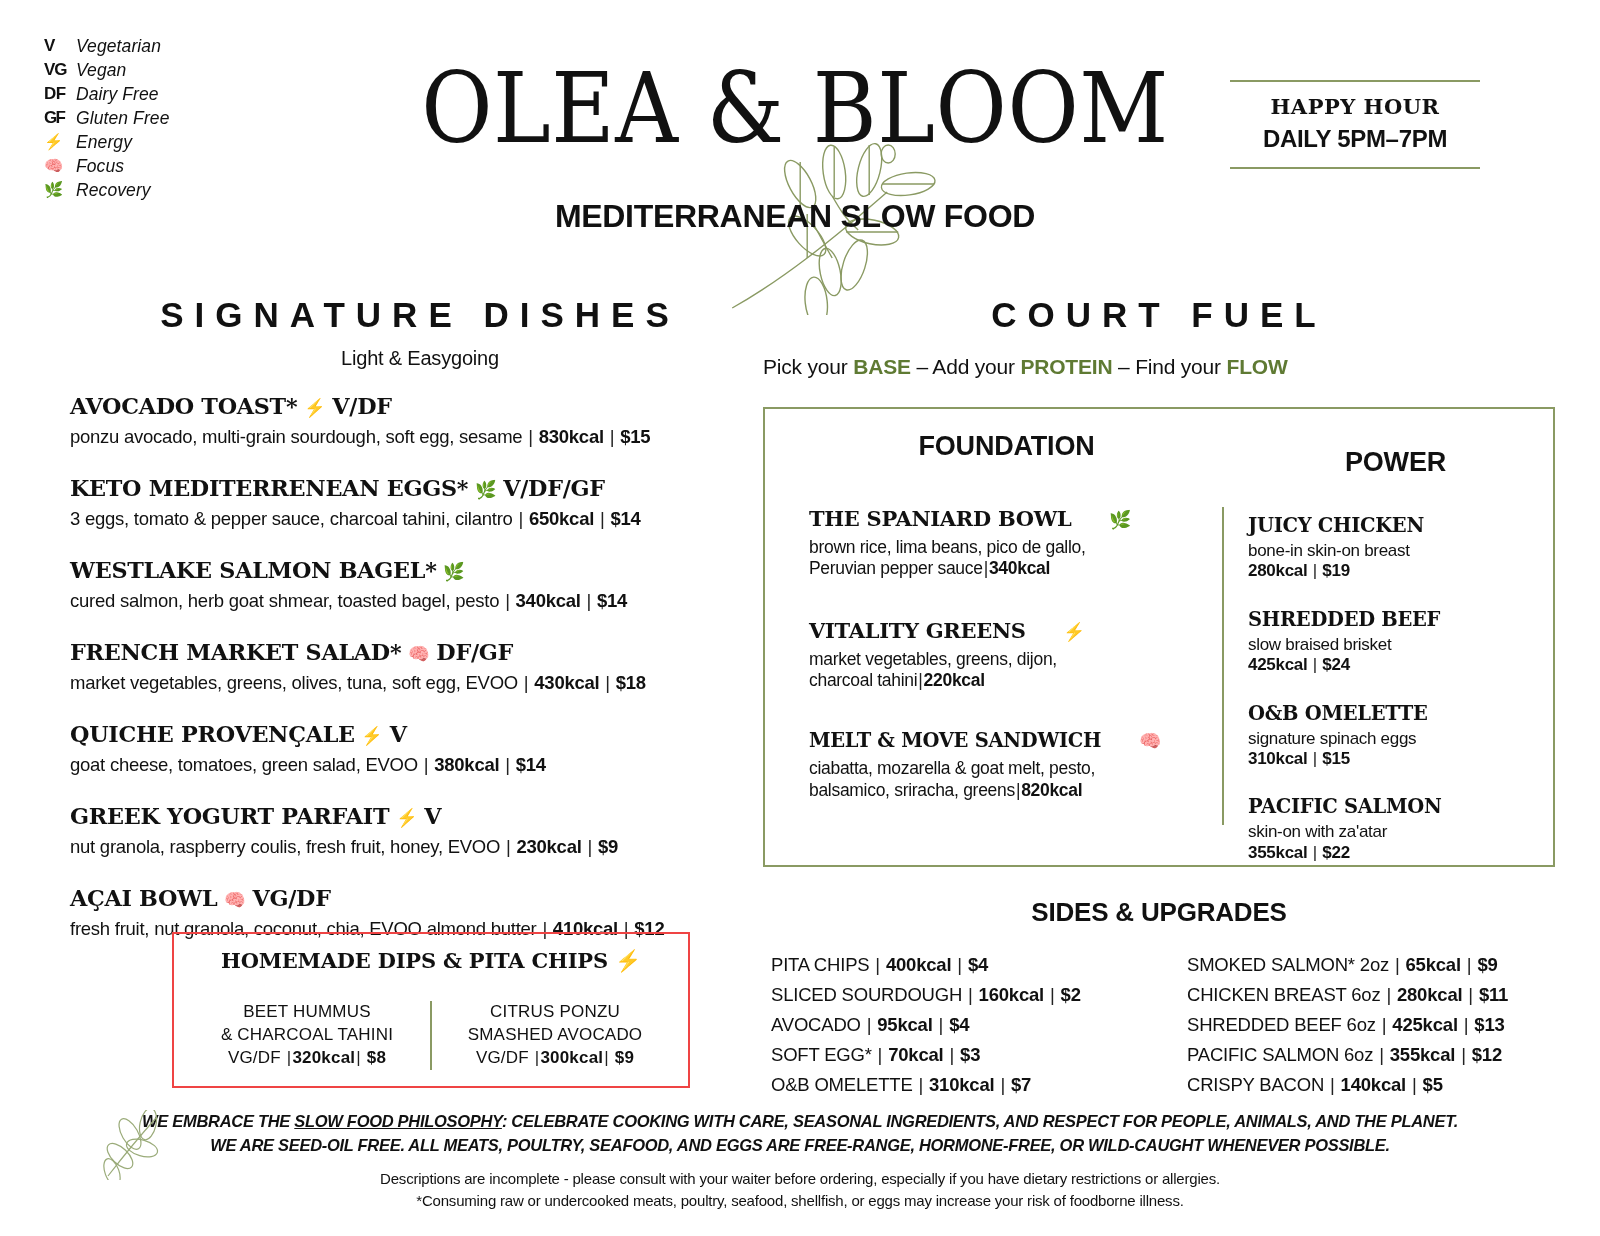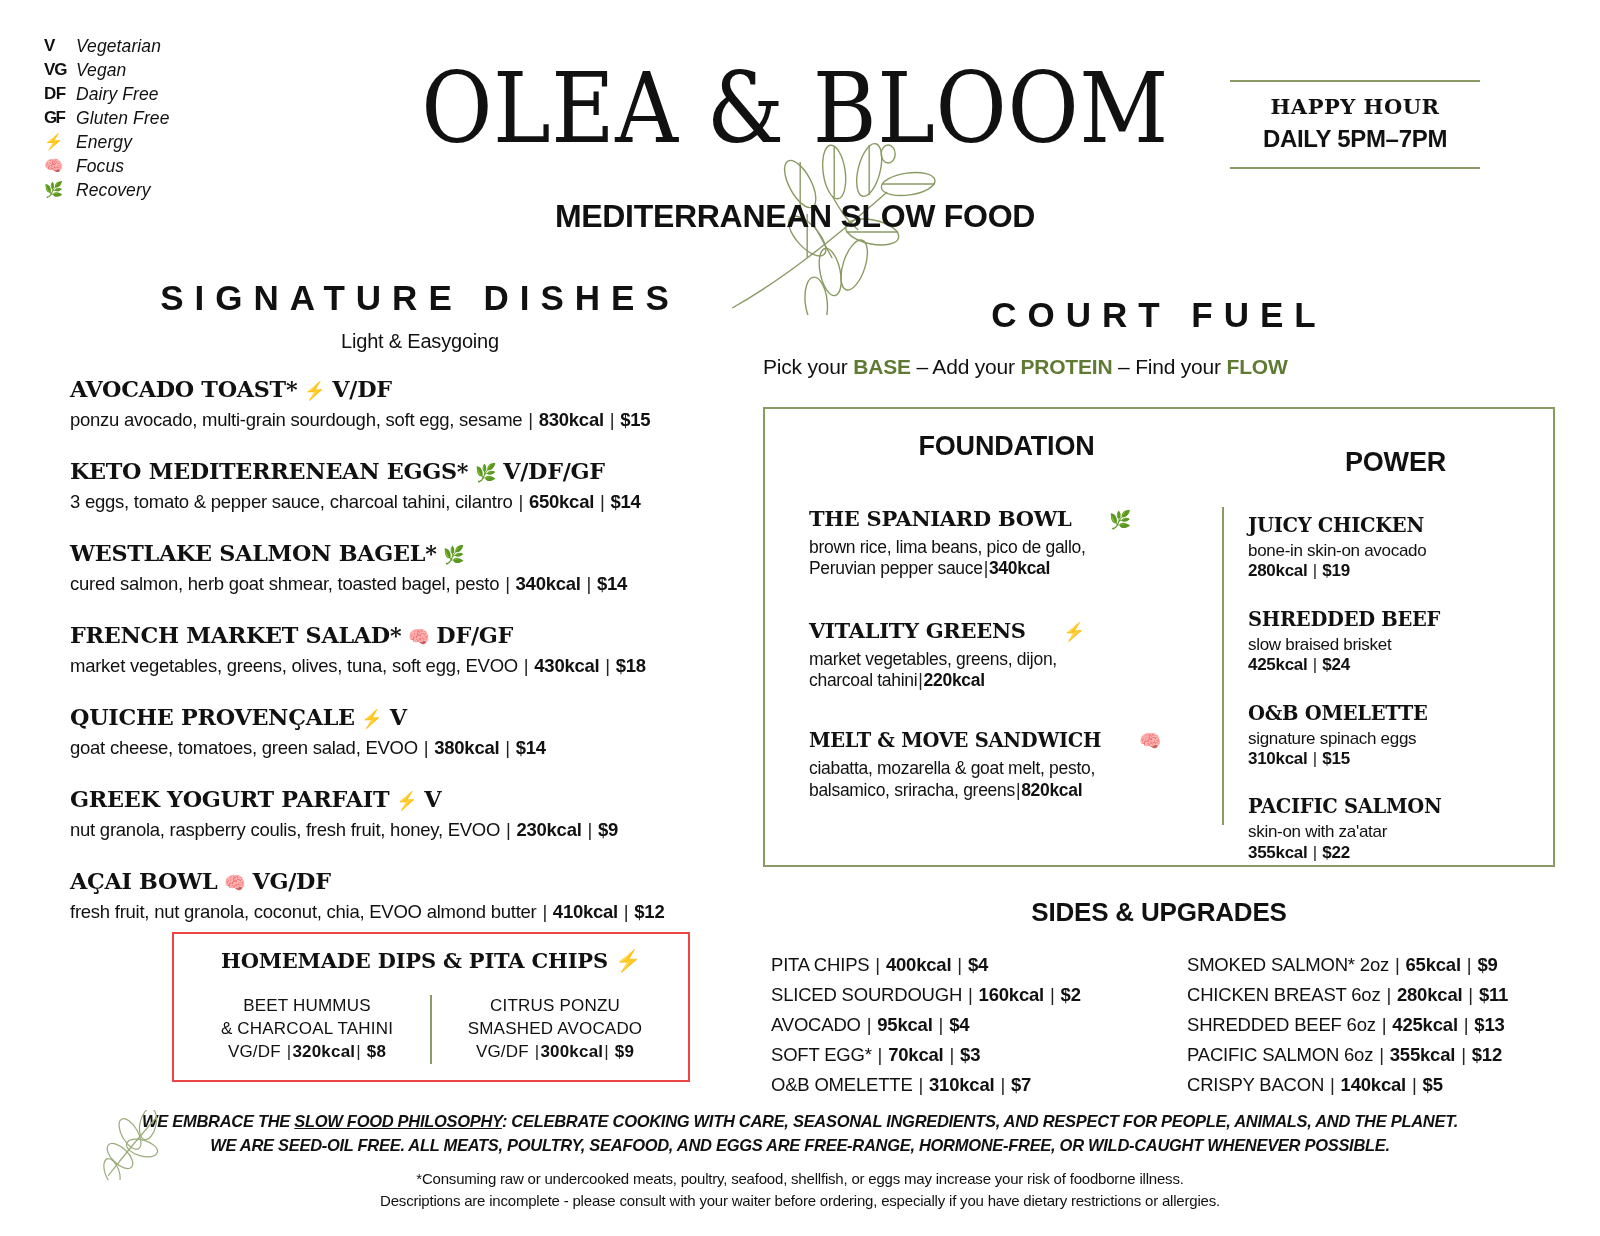--- a/index.html
+++ b/index.html
@@ -48,21 +48,21 @@
     padding: 12px 0 14px; text-align: center;
   }
   .hh-1 { font-family: "DejaVu Serif", serif; font-size: 21px; font-weight: 700; letter-spacing: .5px; }
   .hh-2 { font-size: 24px; font-weight: 800; margin-top: 6px; letter-spacing: -.3px; }
 
   
   .sec-title { font-size: 35px; font-weight: 800; letter-spacing: 11px; text-align: center; }
   .sec-sub { font-size: 20px; text-align: center; margin-top: 12px; letter-spacing: -.2px; }
 
   
-  .left { position: absolute; left: 70px; top: 278px; width: 700px; }
+  .left { position: absolute; left: 70px; top: 295px; width: 700px; }
   .dish { margin-top: 26px; }
   .dish:first-of-type { margin-top: 22px; }
   .dish-name {
     font-family: "DejaVu Serif", serif;
     font-size: 23px; font-weight: 700; letter-spacing: -.3px;
     display: flex; align-items: baseline; flex-wrap: wrap;
     transform: scaleX(.97); transform-origin: left;
   }
   .dish-ico { font-family: "Liberation Sans", sans-serif; font-size: 18px; margin: 0 7px; }
   .dish-tags { font-family: "DejaVu Serif", serif; font-weight: 700; }
@@ -71,21 +71,21 @@
   .sep { color: #222; padding: 0 1px; }
 
   .dips {
     position: absolute; left: 172px; top: 932px; width: 518px;
     border: 2px solid #ef4444; padding: 14px 10px 16px;
   }
   .dips-title {
     font-family: "DejaVu Serif", serif; font-size: 21px; font-weight: 700;
     text-align: center; letter-spacing: -.2px;
   }
-  .dips-cols { display: flex; margin-top: 22px; }
+  .dips-cols { display: flex; margin-top: 28px; }
   .dips-col { flex: 1; text-align: center; font-size: 17px; line-height: 1.35; letter-spacing: .2px; }
   .dips-col + .dips-col { border-left: 2px solid #8a9a63; }
 
   
   .right { position: absolute; left: 763px; top: 295px; width: 792px; }
   .cf-sub { font-size: 21px; text-align: left; margin-top: 20px; letter-spacing: -.2px; }
   .green { color: #5f7a33; font-weight: 800; }
 
   .cf-box {
     margin-top: 28px; border: 2px solid #8a9a63; height: 460px;
@@ -313,21 +313,21 @@
               </div>
             </div>
           </div>
       </div>
       <div class="cf-power">
         <div class="cf-head">POWER</div>
         <div id="power-list">
             <div class="cf-item cf-item-p">
               <div class="cf-name cf-name-sm">JUICY CHICKEN</div>
               <div class="cf-desc-p">
-                <div>bone-in skin-on avocado</div>
+                <div>bone-in skin-on breast</div>
                 <div><span class="b">280kcal</span><span class="sep"> | </span><span class="b">$19</span></div>
               </div>
             </div>
             <div class="cf-item cf-item-p">
               <div class="cf-name cf-name-sm">SHREDDED BEEF</div>
               <div class="cf-desc-p">
                 <div>slow braised brisket</div>
                 <div><span class="b">425kcal</span><span class="sep"> | </span><span class="b">$24</span></div>
               </div>
             </div>
@@ -377,18 +377,18 @@
         <ellipse cx="20" cy="46" rx="8" ry="16" transform="rotate(-46 20 46)"></ellipse>
         <ellipse cx="42" cy="38" rx="16" ry="8" transform="rotate(16 42 38)"></ellipse>
         <ellipse cx="12" cy="62" rx="7" ry="14" transform="rotate(-20 12 62)"></ellipse>
       </svg>
     </span>
     <div class="philo">
       <div><span>WE EMBRACE THE </span><u>SLOW FOOD PHILOSOPHY</u><span>: CELEBRATE COOKING WITH CARE, SEASONAL INGREDIENTS, AND RESPECT FOR PEOPLE, ANIMALS, AND THE PLANET.</span></div>
       <div>WE ARE SEED-OIL FREE. ALL MEATS, POULTRY, SEAFOOD, AND EGGS ARE FREE-RANGE, HORMONE-FREE, OR WILD-CAUGHT WHENEVER POSSIBLE.</div>
     </div>
     <div class="fine">
+      <div>Descriptions are incomplete - please consult with your waiter before ordering, especially if you have dietary restrictions or allergies.</div>
       <div>*Consuming raw or undercooked meats, poultry, seafood, shellfish, or eggs may increase your risk of foodborne illness.</div>
-      <div>Descriptions are incomplete - please consult with your waiter before ordering, especially if you have dietary restrictions or allergies.</div>
     </div>
   </div>
 
 </div>
 
 </body></html>

